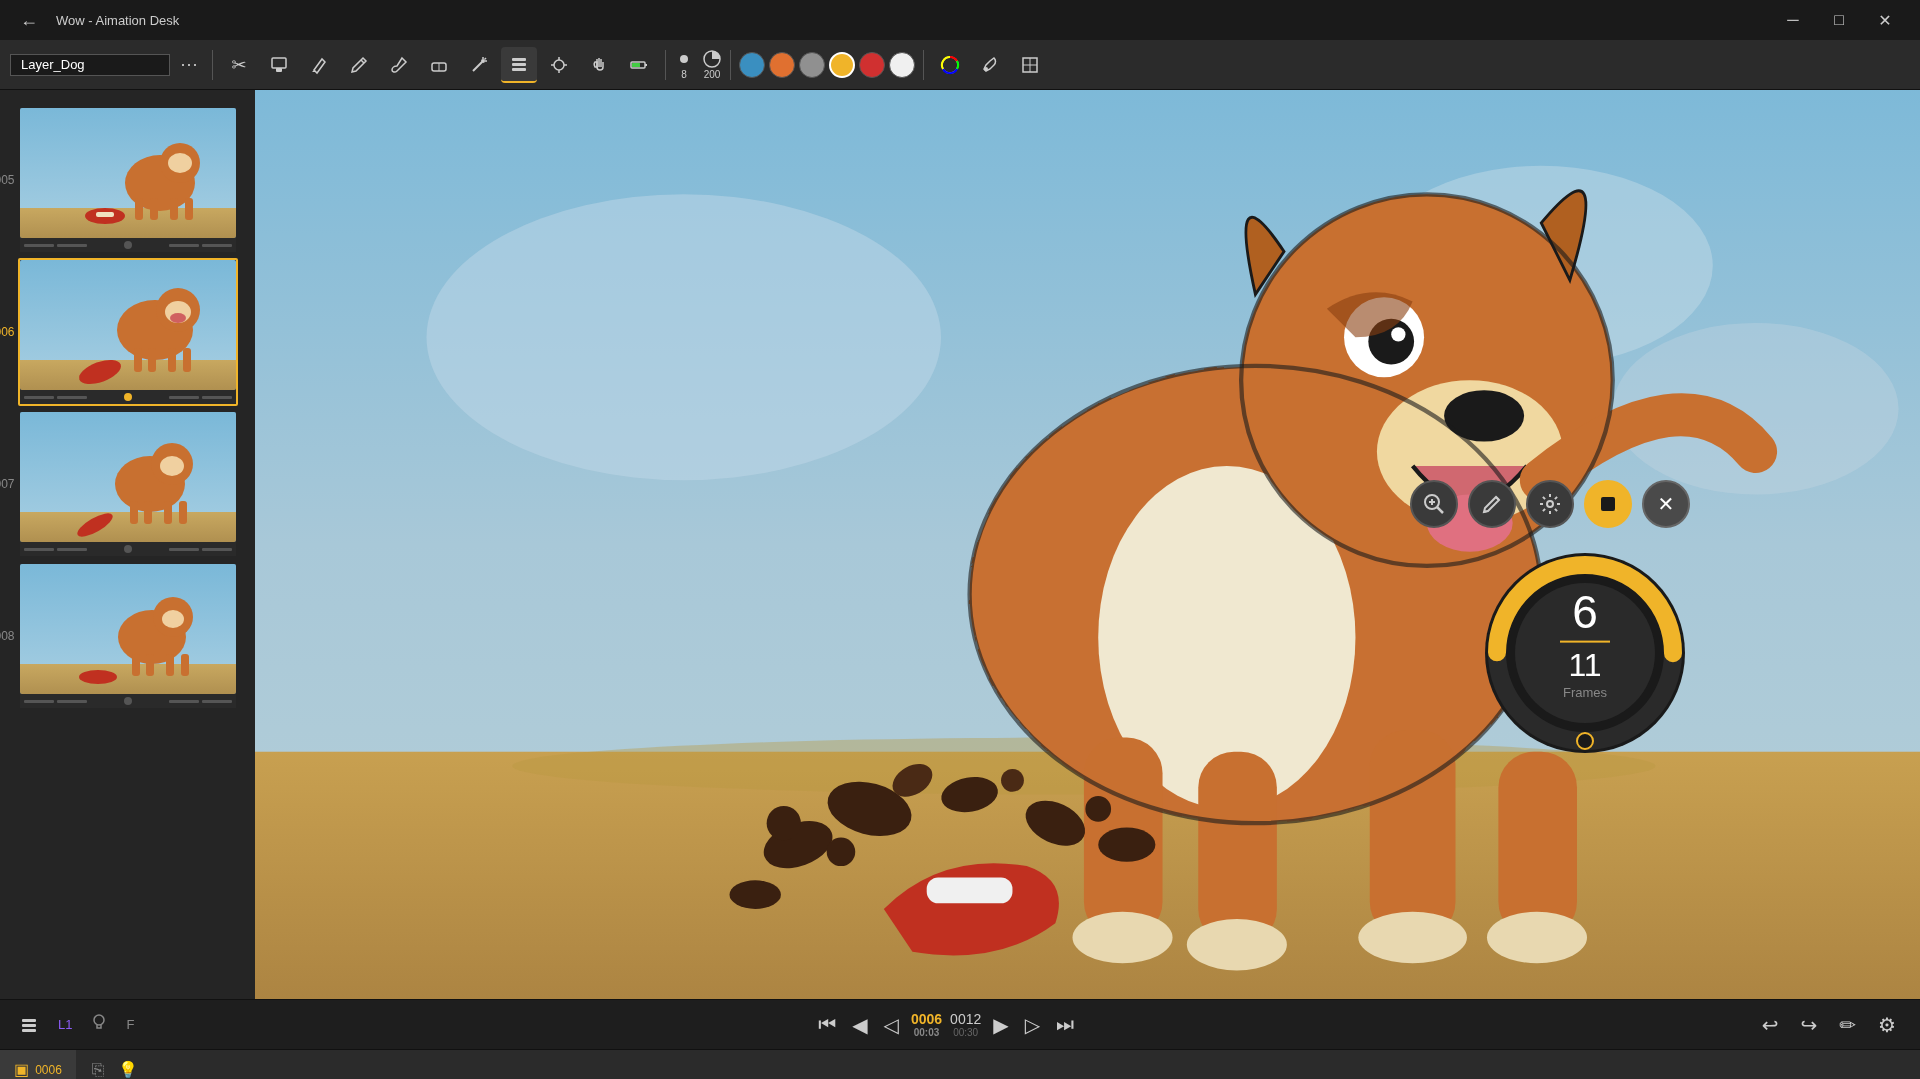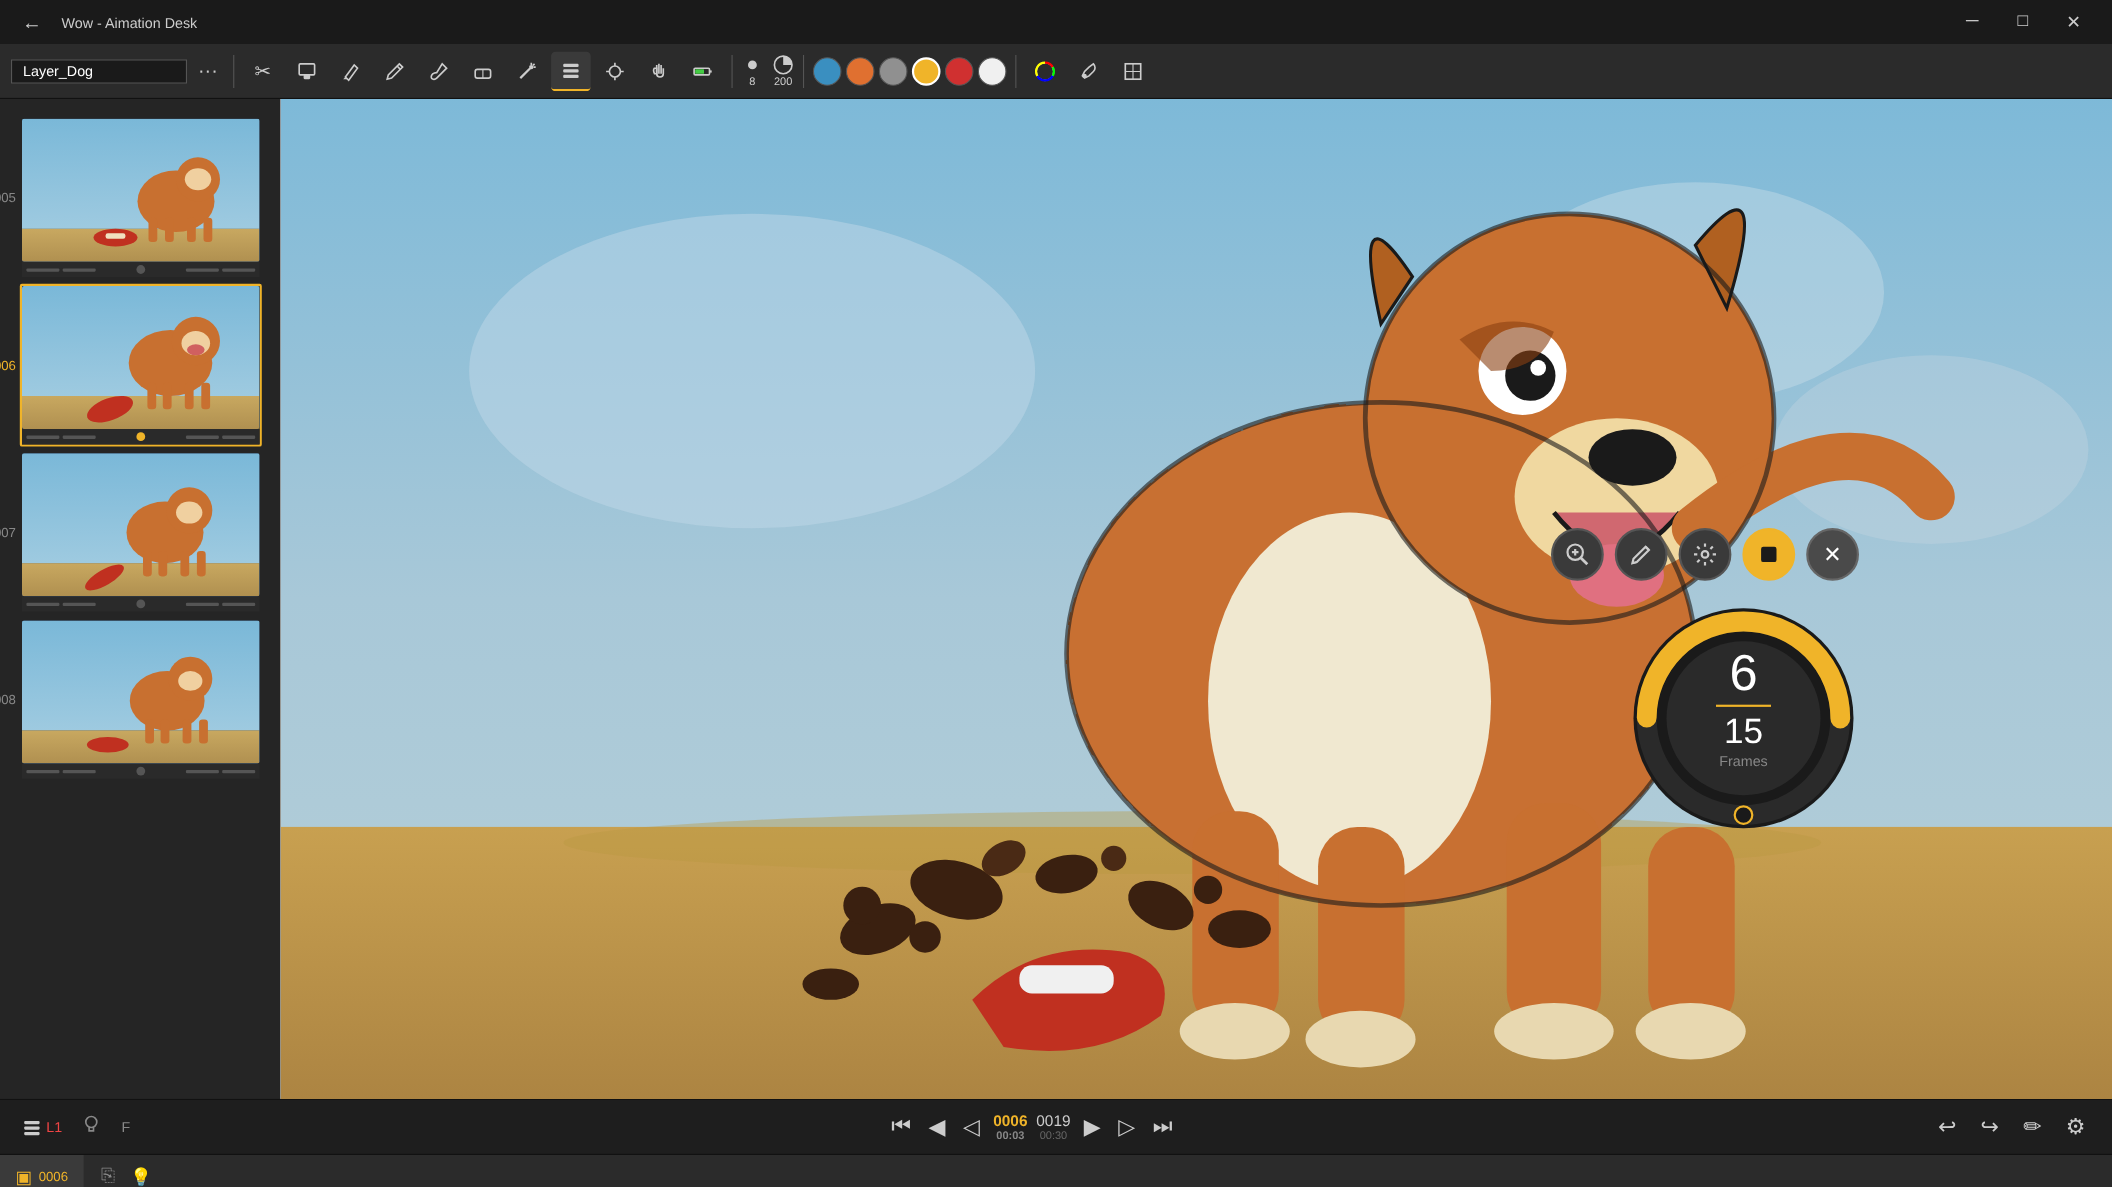--- a/index.html
+++ b/index.html
@@ -559,34 +559,34 @@
             <circle cx="105" cy="105" r="88" fill="none" stroke="#f0b429" stroke-width="18" stroke-dasharray="276.46 276.46" stroke-dashoffset="138.23" stroke-linecap="round" transform="rotate(-90 105 105)"></circle>
 
             <circle cx="105" cy="105" r="70" fill="#2a2a2a"></circle>
 
             <circle cx="105" cy="193" r="8" fill="#1a1a1a" stroke="#f0b429" stroke-width="2"></circle>
           </svg>
           
           <div style="position:absolute; top:50%; left:50%; transform:translate(-50%,-58%); text-align:center;">
             <div style="color:#fff; font-size:46px; font-weight:300; line-height:1;">6</div>
             <div style="width:50px; height:2px; background:#f0b429; margin:6px auto;"></div>
-            <div style="color:#fff; font-size:32px; font-weight:300; line-height:1;">15</div>
+            <div style="color:#fff; font-size:32px; font-weight:300; line-height:1;">11</div>
             <div style="color:#888; font-size:13px; margin-top:4px;">Frames</div>
           </div>
         </div>
       </div>
 
     </div>
   </div>
 </div>
 
 <div id="timeline">
   <div id="timeline-left">
 
-    <div style="display:flex;align-items:center;gap:4px;color:#ef4444;font-size:13px;cursor:pointer;">
+    <div style="display:flex;align-items:center;gap:20px;color:#8b5cf6;font-size:13px;cursor:pointer;">
       <svg width="18" height="18" viewBox="0 0 18 18">
           <rect x="2" y="3" width="14" height="3" rx="1" fill="#ccc"></rect>
           <rect x="2" y="8" width="14" height="3" rx="1" fill="#ccc"></rect>
           <rect x="2" y="13" width="14" height="3" rx="1" fill="#ccc"></rect>
         </svg>
       <span>L1</span>
     </div>
 
     <div style="color:#888;font-size:18px;cursor:pointer;padding:0 8px;">
       <svg width="18" height="18" viewBox="0 0 18 18">
@@ -601,21 +601,21 @@
     <span class="tl-btn">⏮</span>
     <span class="tl-btn">◀</span>
     <span class="tl-btn">◁</span>
 
     <div class="tl-counter">
       <span style="color:#f0b429;font-size:14px;font-weight:bold;">0006</span>
       <span>00:03</span>
     </div>
 
     <div class="tl-total">
-      <span style="color:#ccc;font-size:14px;">0019</span>
+      <span style="color:#ccc;font-size:14px;">0012</span>
       <span>00:30</span>
     </div>
 
     <span class="tl-btn">▶</span>
     <span class="tl-btn">▷</span>
     <span class="tl-btn">⏭</span>
   </div>
 
   <div id="timeline-right">
     <span class="tl-btn">↩</span>

